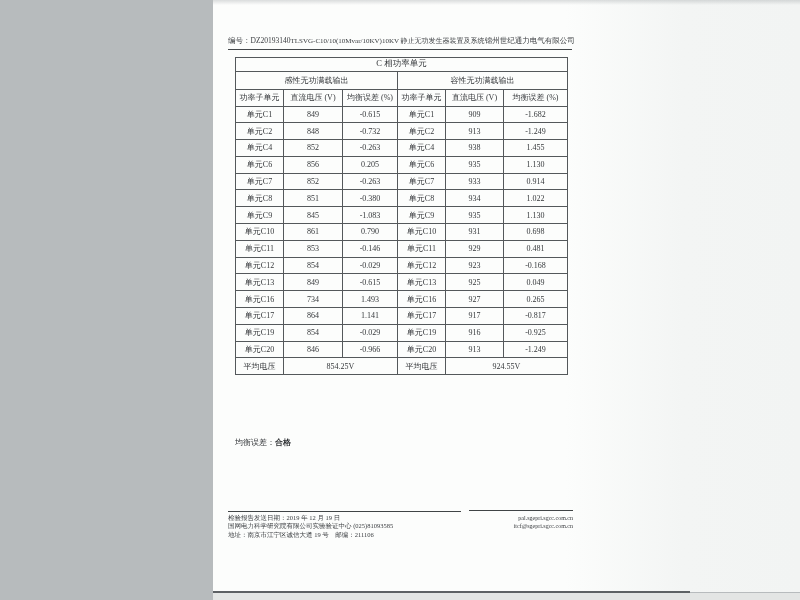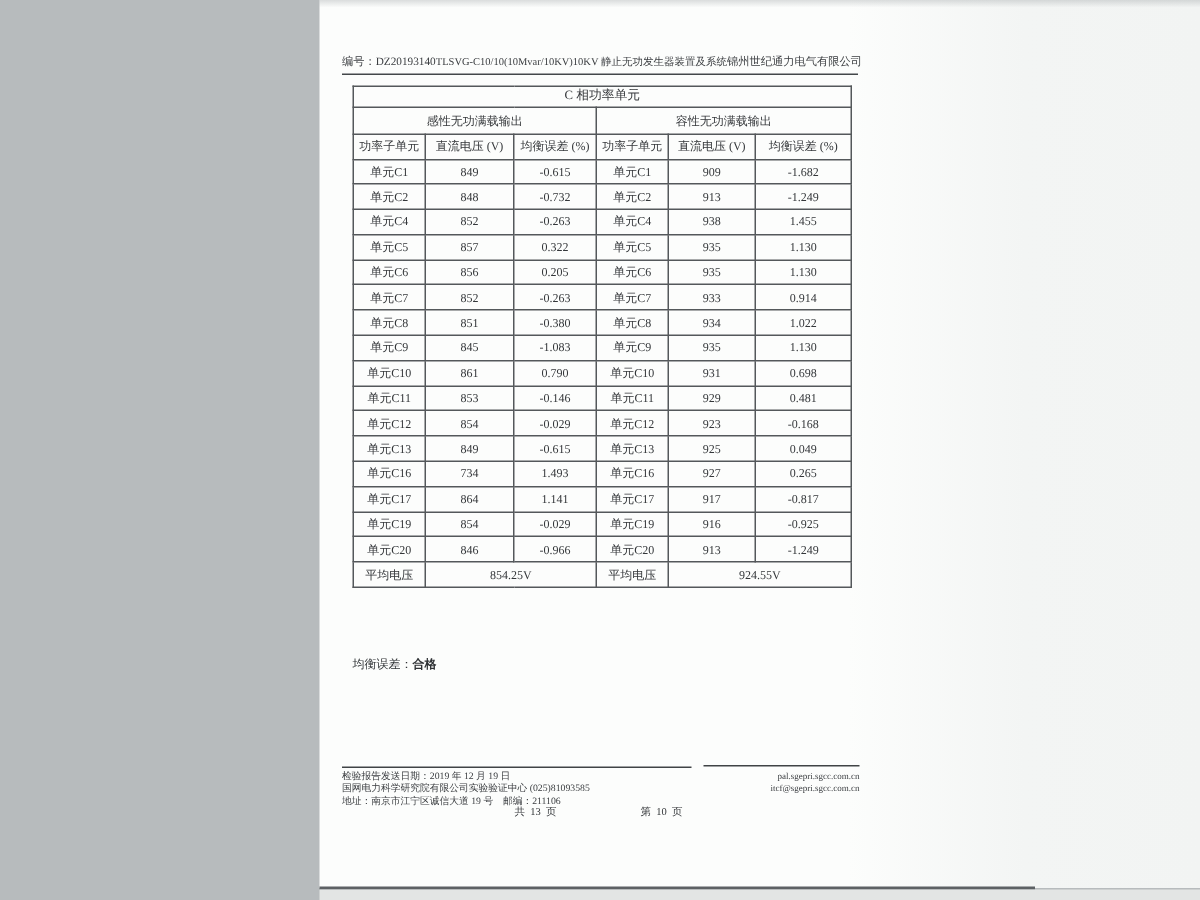--- a/index.html
+++ b/index.html
@@ -115,28 +115,20 @@
 
         <tr class="row-data">
           <td>单元C4</td>
           <td>852</td>
           <td>-0.263</td>
           <td>单元C4</td>
           <td>938</td>
           <td>1.455</td>
         </tr>
 
-        <tr class="row-data">
-          <td>单元C5</td>
-          <td>857</td>
-          <td>0.322</td>
-          <td>单元C5</td>
-          <td>935</td>
-          <td>1.130</td>
-        </tr>
 
         <tr class="row-data">
           <td>单元C6</td>
           <td>856</td>
           <td>0.205</td>
           <td>单元C6</td>
           <td>935</td>
           <td>1.130</td>
         </tr>
 
@@ -262,20 +254,16 @@
     <div>检验报告发送日期：2019 年 12 月 19 日</div>
     <div>国网电力科学研究院有限公司实验验证中心 (025)81093585</div>
     <div>地址：南京市江宁区诚信大道 19 号　邮编：211106</div>
   </div>
 
   <div class="footer-right">
     <div>pal.sgepri.sgcc.com.cn</div>
     <div>itcf@sgepri.sgcc.com.cn</div>
   </div>
 
-  <div class="pages">
-    <span class="total">共  13  页</span>
-    <span class="current">第  10  页</span>
-  </div>
 </div>
 
 <div class="bottom-edge"></div>
 <div class="bottom-strip"></div>
 
 </body></html>

